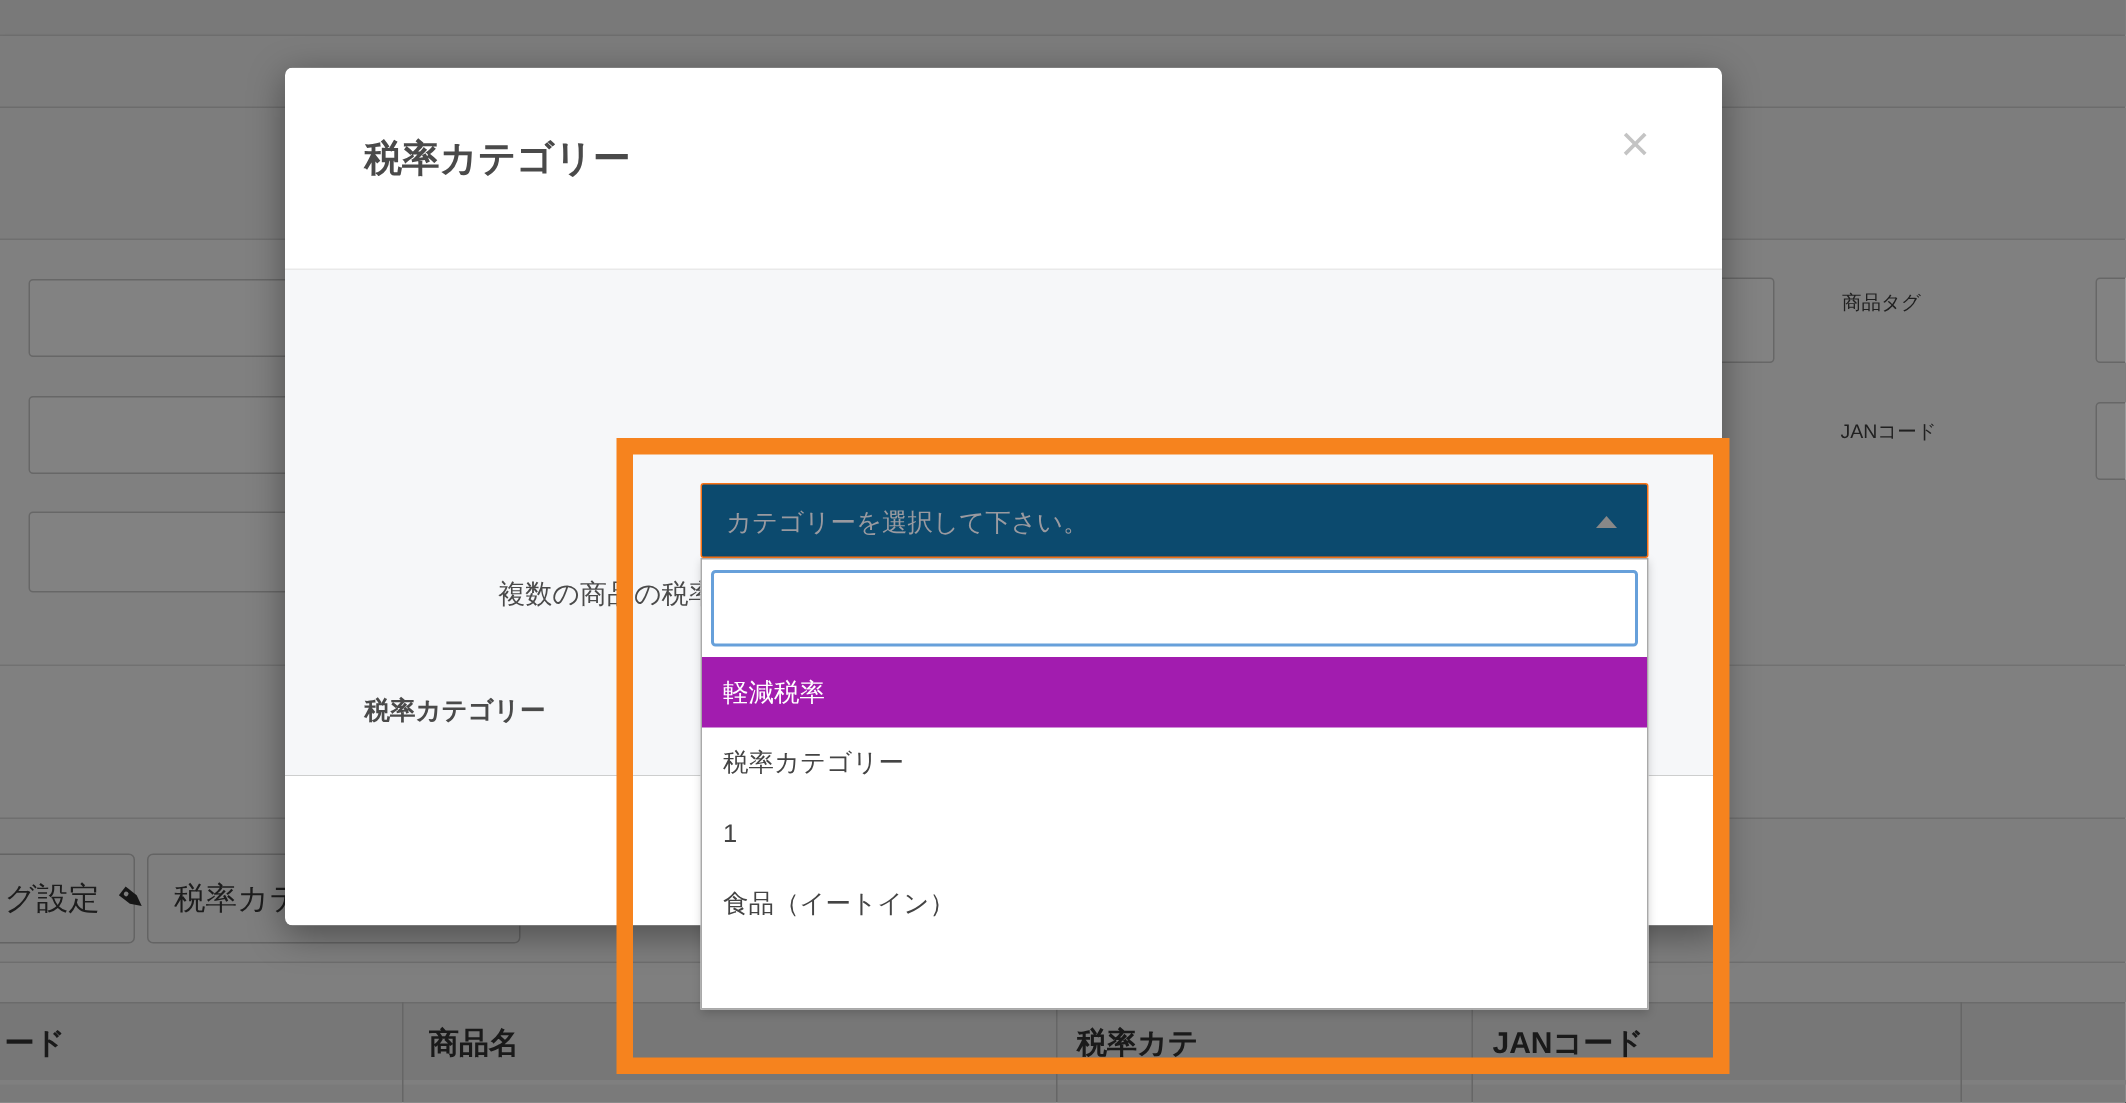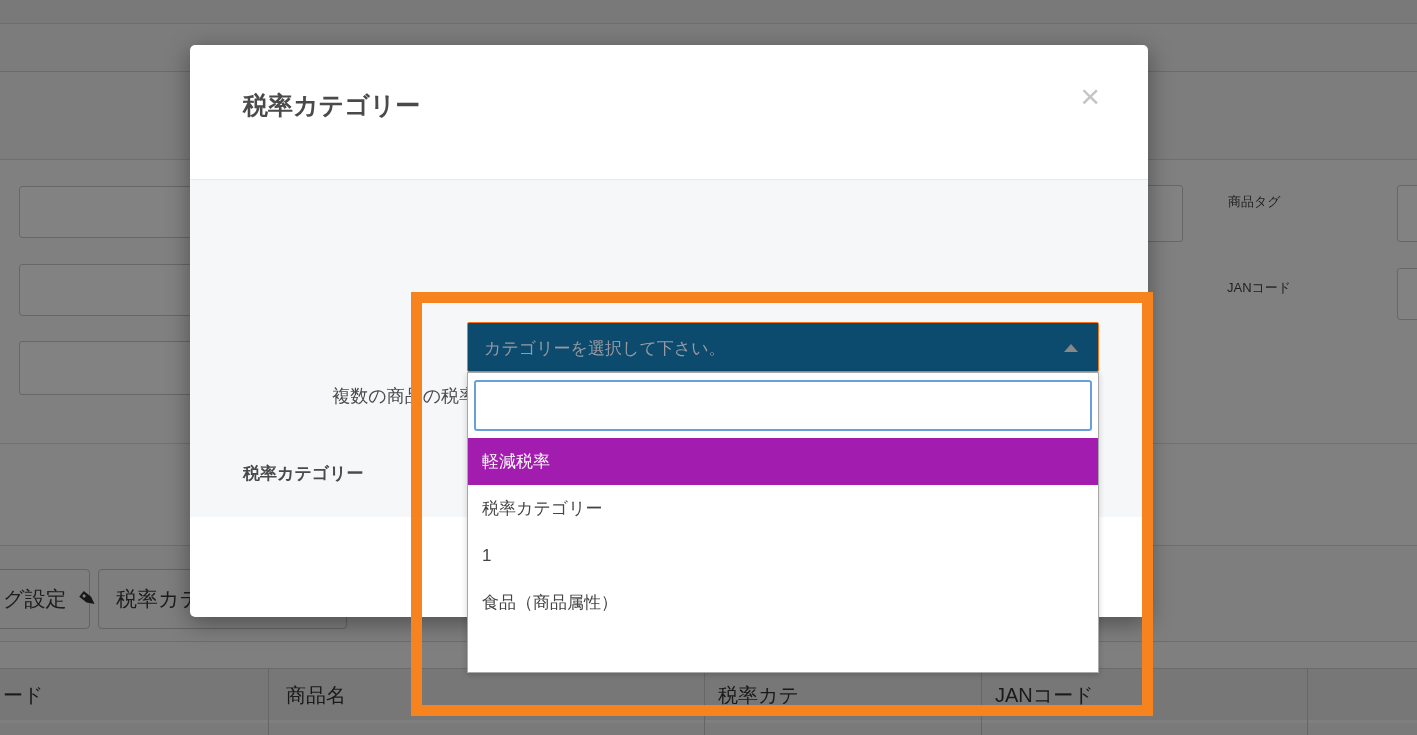--- a/index.html
+++ b/index.html
@@ -18,21 +18,21 @@
   .hline-443{top:443px;height:1px;background:#dcdcdc;}
 
   .bg-input{position:absolute;background:#fdfdfd;border:1px solid #c8c8c8;border-radius:3px;}
   .bg-label{position:absolute;font-size:13px;font-weight:normal;color:#3f3f3f;white-space:nowrap;}
 
   .tab{position:absolute;top:569px;height:60px;border:1px solid #c2c2c2;border-radius:4px;background:#f6f6f6;display:flex;align-items:center;font-size:21px;color:#3a3a3a;white-space:nowrap;}
   .tab .tag-ico{margin-left:10px;display:inline-flex;}
 
   .thead-band{position:absolute;left:0;top:668px;width:1417px;height:52px;background:#e8e8e8;border-top:1px solid #d0d0d0;}
   .trow{position:absolute;left:0;top:723px;width:1417px;height:12px;background:#ededed;}
-  .tcell{position:absolute;top:682px;font-size:20px;font-weight:normal;color:#333;white-space:nowrap;}
+  .tcell{position:absolute;top:682px;font-size:20px;font-weight:bold;color:#333;white-space:nowrap;}
   .tdiv{position:absolute;top:668px;width:1px;height:67px;background:#c6c6c6;}
 
   
   .overlay{position:absolute;left:0;top:0;width:1417px;height:735px;background:rgba(0,0,0,0.485);z-index:5;}
 
   
   .modal{position:absolute;left:190px;top:45px;width:958px;height:572px;background:#404040;border-radius:5px;box-shadow:0 6px 24px rgba(0,0,0,0.38);z-index:10;overflow:hidden;}
   .modal-header{position:absolute;left:0;top:0;width:100%;height:135px;background:#fff;border-bottom:1px solid #e9e9e9;}
   .modal-title{position:absolute;left:53px;top:44px;font-size:25px;font-weight:bold;color:#4a4a4a;}
   .modal-close{position:absolute;right:48px;top:34px;font-size:34px;font-weight:400;color:#c4c4c4;cursor:pointer;line-height:1;}
@@ -125,19 +125,19 @@
     <span class="sel-placeholder">カテゴリーを選択して下さい。</span>
     <span class="sel-arrow"></span>
   </div>
 
   <div class="sel-panel">
     <input class="sel-search" type="text" value="" style="">
     <div class="sel-options">
       <div class="sel-option highlighted">軽減税率</div>
       <div class="sel-option">税率カテゴリー</div>
       <div class="sel-option">1</div>
-      <div class="sel-option">食品（商品属性）</div>
+      <div class="sel-option">食品（イートイン）</div>
     </div>
   </div>
 
   <div class="orange-frame"></div>
 
 </div>
 
 </body></html>

